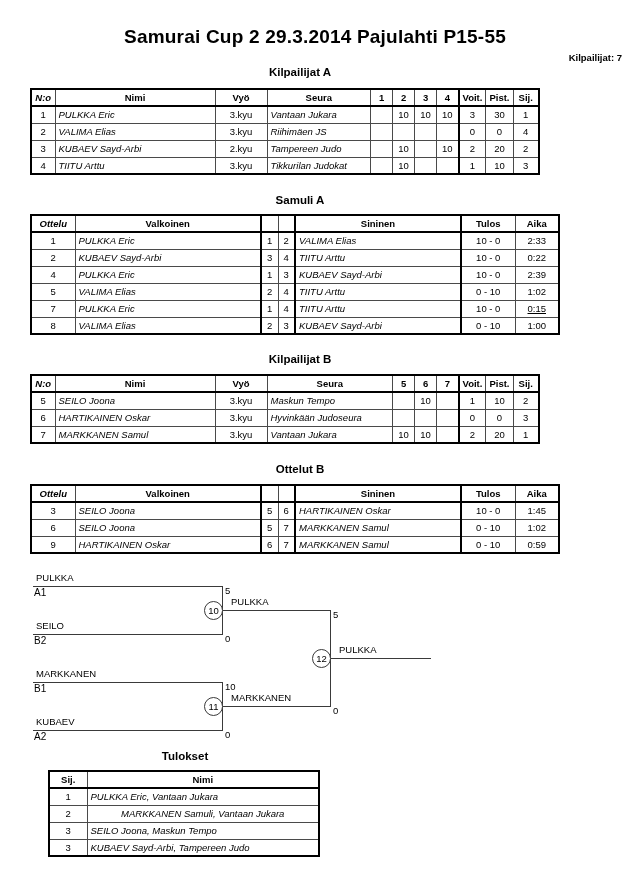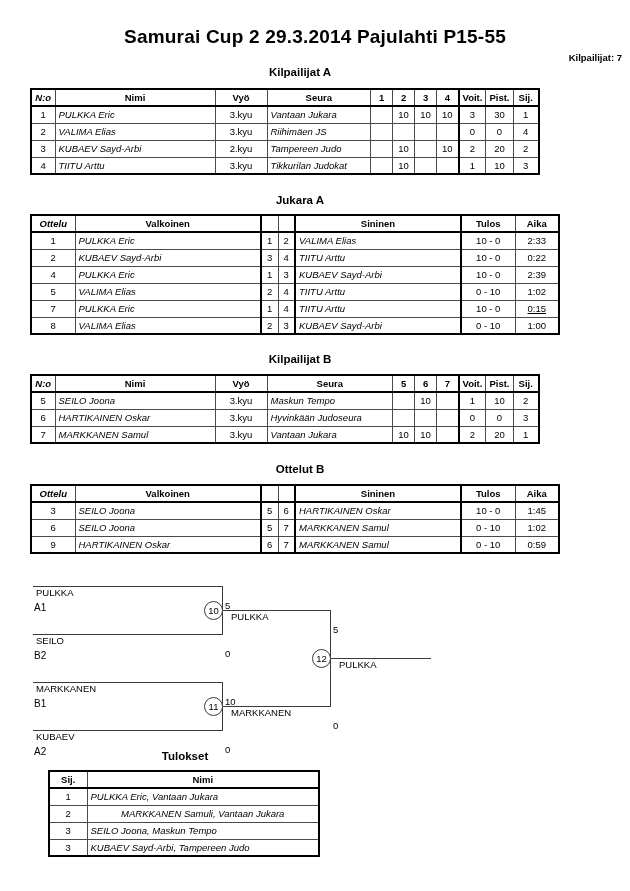--- a/index.html
+++ b/index.html
@@ -54,21 +54,21 @@
     border-top: 2px solid #000;
     border-bottom: 2px solid #000;
   }
   table.grid tr.last td { border-bottom: 2px solid #000; }
   td.c, th.c { text-align: center; }
   td.l, th.l { text-align: left; font-style: italic; }
 
   
   .bracket { position: absolute; left: 0; top: 560px; width: 630px; height: 190px; }
   .bk-label {
-    position: absolute; font-size: 9.5px; white-space: nowrap; margin-top: 15px;
+    position: absolute; font-size: 9.5px; white-space: nowrap;
   }
   .bk-name { font-size: 9.5px; }
   .bk-seed { font-size: 10px; }
   .bk-score { font-size: 9.5px; }
   .bk-line { position: absolute; background: #3a3a3a; }
   .bk-h { height: 1px; }
   .bk-v { width: 1px; }
   .bk-circle {
     position: absolute;
     width: 19px; height: 19px;
@@ -157,21 +157,21 @@
           <td class="c">10</td>
           <td class="c"></td>
           <td class="c"></td>
           <td class="c" style="border-left:2px solid #000;">1</td>
           <td class="c">10</td>
           <td class="c" style="border-right:2px solid #000;">3</td>
         </tr>
       </tbody>
     </table>
 
-  <div class="section-heading" style="top:194px;">Jukara A</div>
+  <div class="section-heading" style="top:194px;">Samuli A</div>
   <table class="grid" id="matches-a" style="left:30px; top:214px; width:530px;">
       <thead>
         <tr>
           <th class="l" style="width:44px;border-left:2px solid #000;">Ottelu</th>
           <th class="c" style="width:186px;">Valkoinen</th>
           <th class="c" style="width:17px;border-left:2px solid #000;"></th>
           <th class="c" style="width:17px;border-right:2px solid #000;"></th>
           <th class="c">Sininen</th>
           <th class="c" style="width:54px;border-left:2px solid #000;">Tulos</th>
           <th class="c" style="width:44px;border-right:2px solid #000;">Aika</th>

